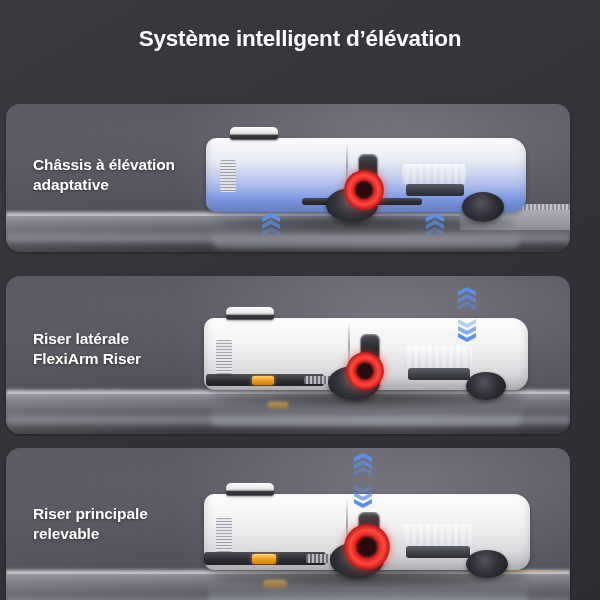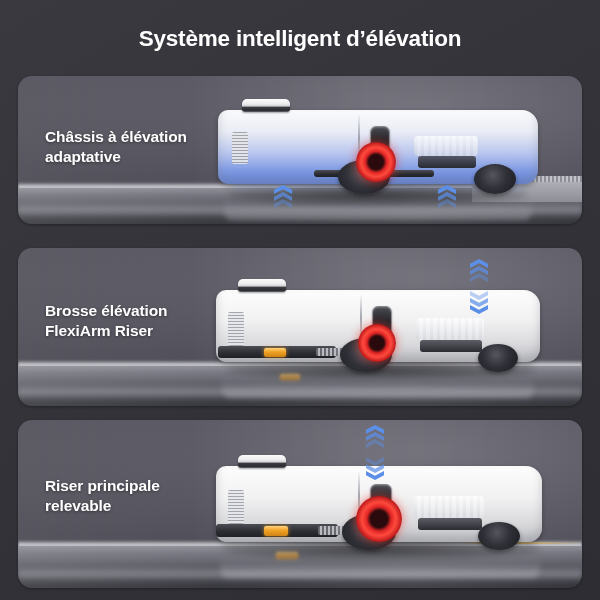--- a/index.html
+++ b/index.html
@@ -12,23 +12,24 @@
   .page { position:relative; width:600px; height:600px;
     background:linear-gradient(150deg,#3a3940 0%,#343339 45%,#2e2d33 100%); }
 
   .title {
     position:absolute; top:26px; left:0; width:600px;
     text-align:center; color:#ffffff;
     font-size:22.5px; font-weight:bold; letter-spacing:-0.2px;
   }
 
   .panel {
-    position:absolute; left:18px; width:564px;
+    position:absolute; left:6px; width:564px;
     border-radius:14px; overflow:hidden;
     box-shadow:0 1px 3px rgba(0,0,0,.35);
+    margin-top:28px;
   }
   #panel-1 { top:76px;  height:148px; }
   #panel-2 { top:248px; height:158px; }
   #panel-3 { top:420px; height:168px; }
 
   
   .scene { position:absolute; inset:0; }
   .wall {
     position:absolute; left:0; right:0; top:0;
     background:
@@ -262,21 +263,21 @@
         <div class="chev c1"></div>
         <div class="chev c2"></div>
         <div class="chev c3"></div>
       </div>
       <div class="chev-stack down" style="left:452px; top:44px;">
         <div class="chev c1"></div>
         <div class="chev c2"></div>
         <div class="chev c3"></div>
       </div>
     </div>
-    <div class="caption" style="left:27px; top:53px;">Brosse élévation
+    <div class="caption" style="left:27px; top:53px;">Riser latérale
 FlexiArm Riser</div>
   </div>
 
   <div class="panel" id="panel-3">
     <div class="scene">
       <div class="wall" style="height:126px;"></div>
       <div class="horizon" style="top:120px;"></div>
       <div class="floor" style="top:126px;"></div>
       <div class="floor-band"></div>
       <div class="cord" style="right:0; top:122px; width:120px;"></div>

